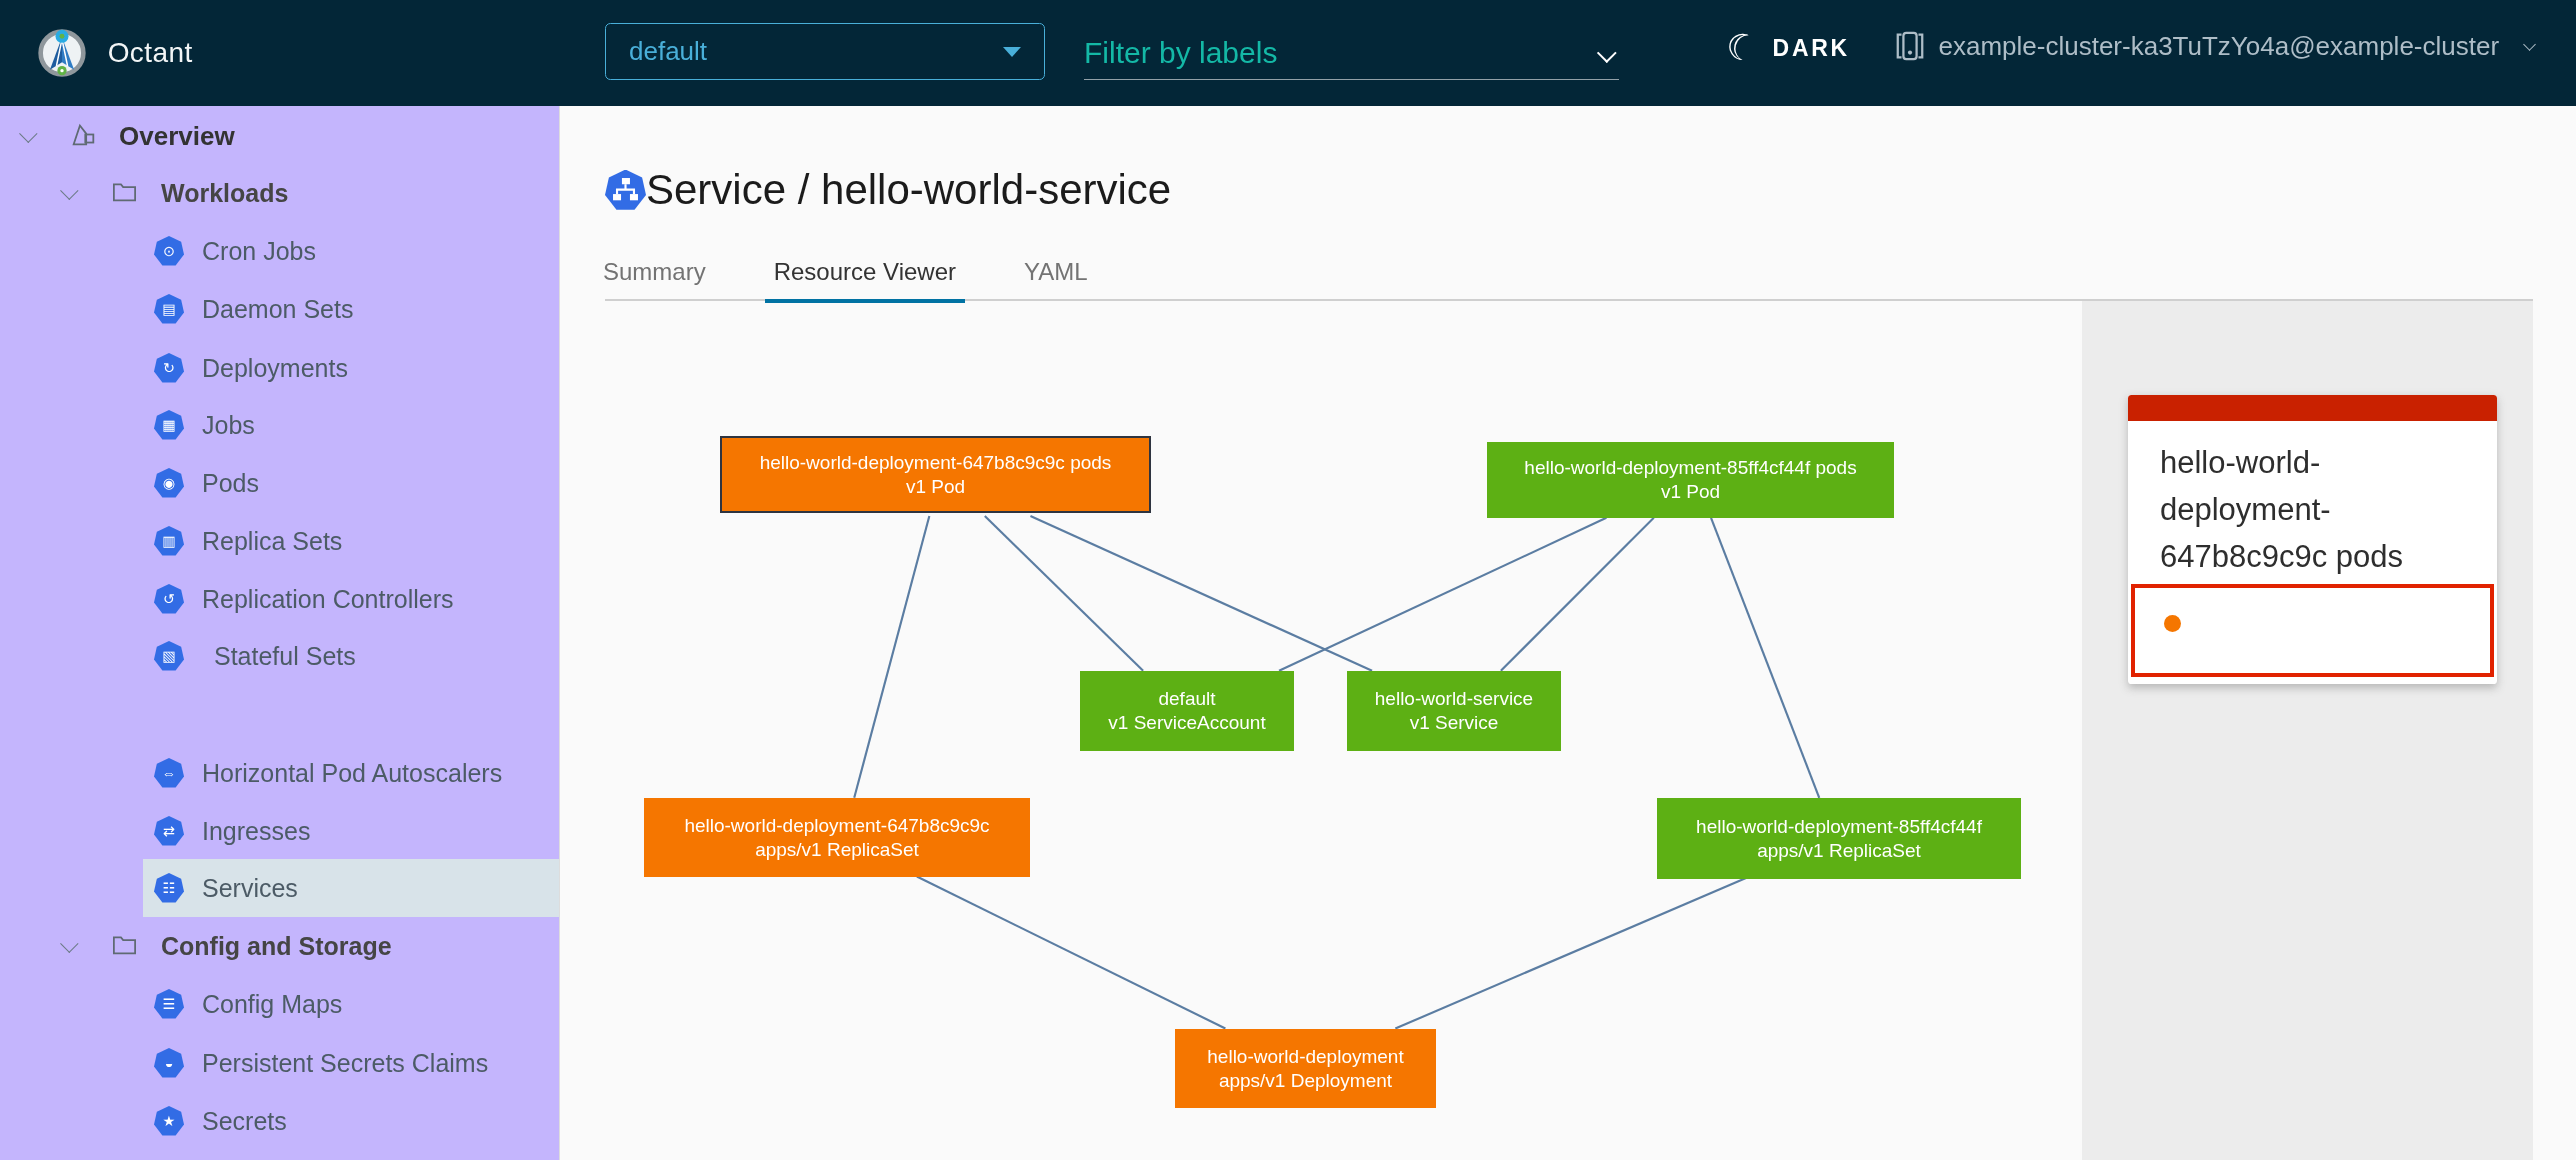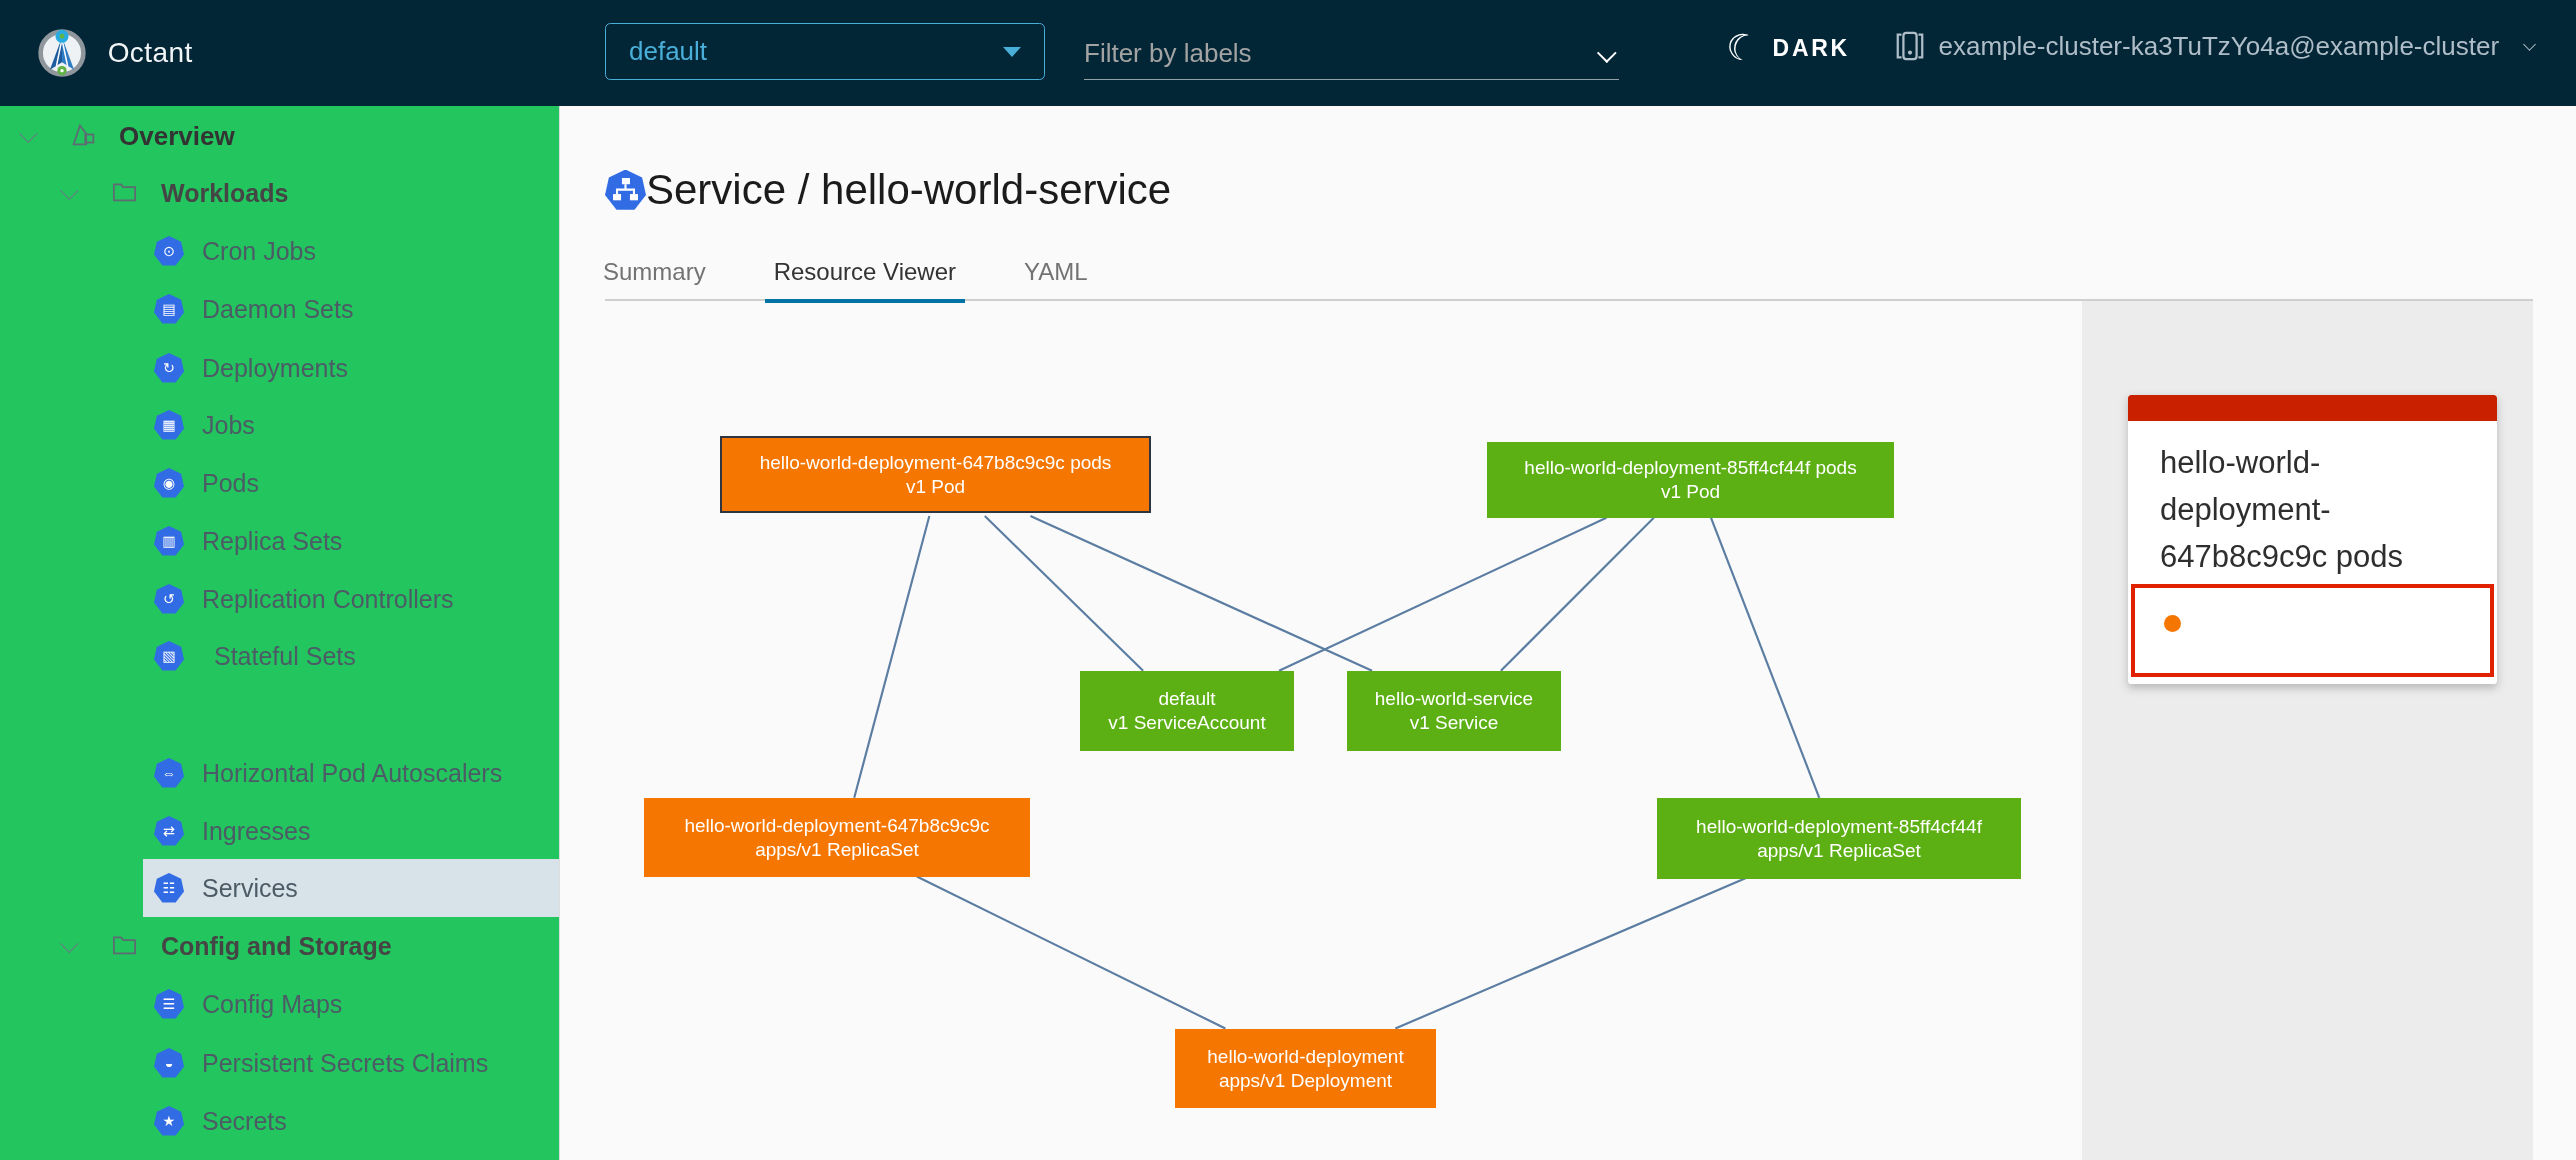--- a/index.html
+++ b/index.html
@@ -11,30 +11,30 @@
   
   .header{position:absolute;left:0;top:0;width:2576px;height:106px;background:#032637;display:flex;align-items:center;z-index:30;}
   .logo-wrap{display:flex;align-items:center;margin-left:36px;}
   .app-title{color:#f2f5f6;font-size:28px;letter-spacing:0.4px;margin-left:19.7px;}
   .ns-select{position:absolute;left:605px;top:23px;width:440px;height:57px;border:1.8px solid #49afd9;border-radius:5.4px;
     display:flex;align-items:center;justify-content:space-between;padding:0 23px;box-sizing:border-box;cursor:pointer;}
   .ns-value{color:#49afd9;font-size:26px;}
   .ns-caret{width:0;height:0;border-left:9px solid transparent;border-right:9px solid transparent;border-top:10.7px solid #49afd9;}
   .filter-wrap{position:absolute;left:1084px;top:27px;width:535px;height:52px;border-bottom:1.8px solid #93a1a8;
     display:flex;align-items:center;justify-content:space-between;}
-  .filter-ph{color:#a3a3a3;font-size:26px;}
+  .filter-ph{color:#14b8a6;font-size:30px;}
   .chev{display:inline-block;width:11.6px;height:11.6px;border-right:2.7px solid #fff;border-bottom:2.7px solid #fff;transform:rotate(45deg);margin-right:5.4px;}
   .dark-toggle{position:absolute;left:1726px;top:30px;display:flex;align-items:center;color:#fff;cursor:pointer;}
   .moon{font-size:36px;line-height:36px;color:#fff;transform:rotate(14deg);}
   .dark-label{font-size:23px;font-weight:700;letter-spacing:2.7px;margin-left:14.3px;}
   .cluster-sel{position:absolute;left:1894px;top:30px;display:flex;align-items:center;color:#aebdc7;cursor:pointer;}
   .cluster-text{font-size:26px;margin-left:12.5px;margin-right:26px;white-space:nowrap;}
   .chev.small{width:8px;height:8px;border-color:#aebdc7;border-width:1.8px;margin-top:-3.6px;}
   
-  .sidebar{position:absolute;left:0;top:106px;width:559px;bottom:0;background:#22c55e;border-right:1.8px solid #dddddd;z-index:20;}
+  .sidebar{position:absolute;left:0;top:106px;width:559px;bottom:0;background:#c4b5fd;border-right:1.8px solid #dddddd;z-index:20;}
   .srow{position:absolute;left:0;right:0;height:58px;cursor:pointer;}
   .srow.selected::before{content:"";position:absolute;left:143px;right:0;top:0;bottom:0;background:#d8e3e9;}
   .srow > *{position:absolute;top:50%;transform:translateY(-50%);}
   .slabel{font-size:25px;color:#4c5b66;white-space:nowrap;}
   .srow.lvl0 .slabel{font-weight:700;color:#333;font-size:26px;}
   .srow.lvl1 .slabel{font-weight:700;color:#454545;}
   .schev{width:11.6px;height:11.6px;border-right:1.8px solid #6a7a85;border-bottom:1.8px solid #6a7a85;transform:translateY(-70%) rotate(45deg);}
   .hepta{display:inline-flex;align-items:center;justify-content:center;background:#326ce5;color:#fff;
     clip-path:polygon(50% 0%,90.5% 19.5%,100% 62%,72% 98%,28% 98%,0% 62%,9.5% 19.5%);}
   .hepta.sz34{width:30px;height:30px;font-size:14.3px;}

